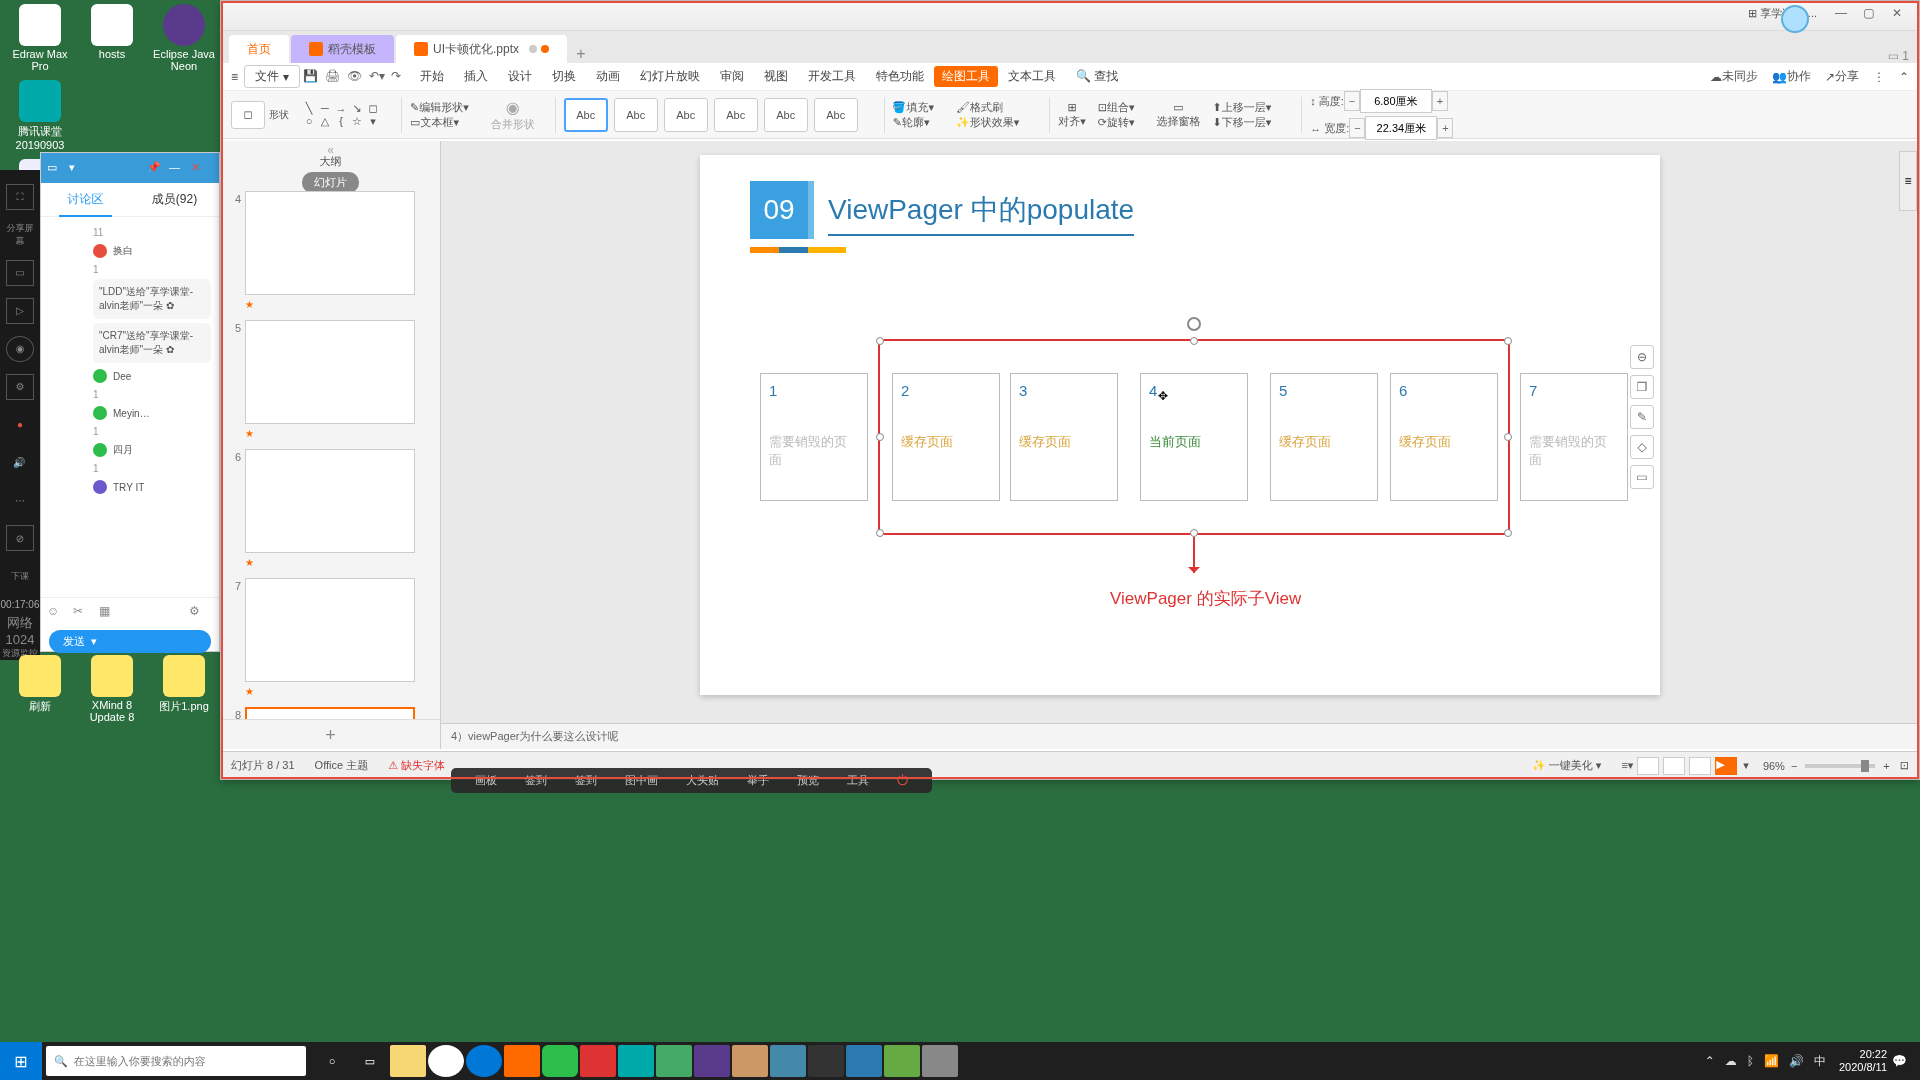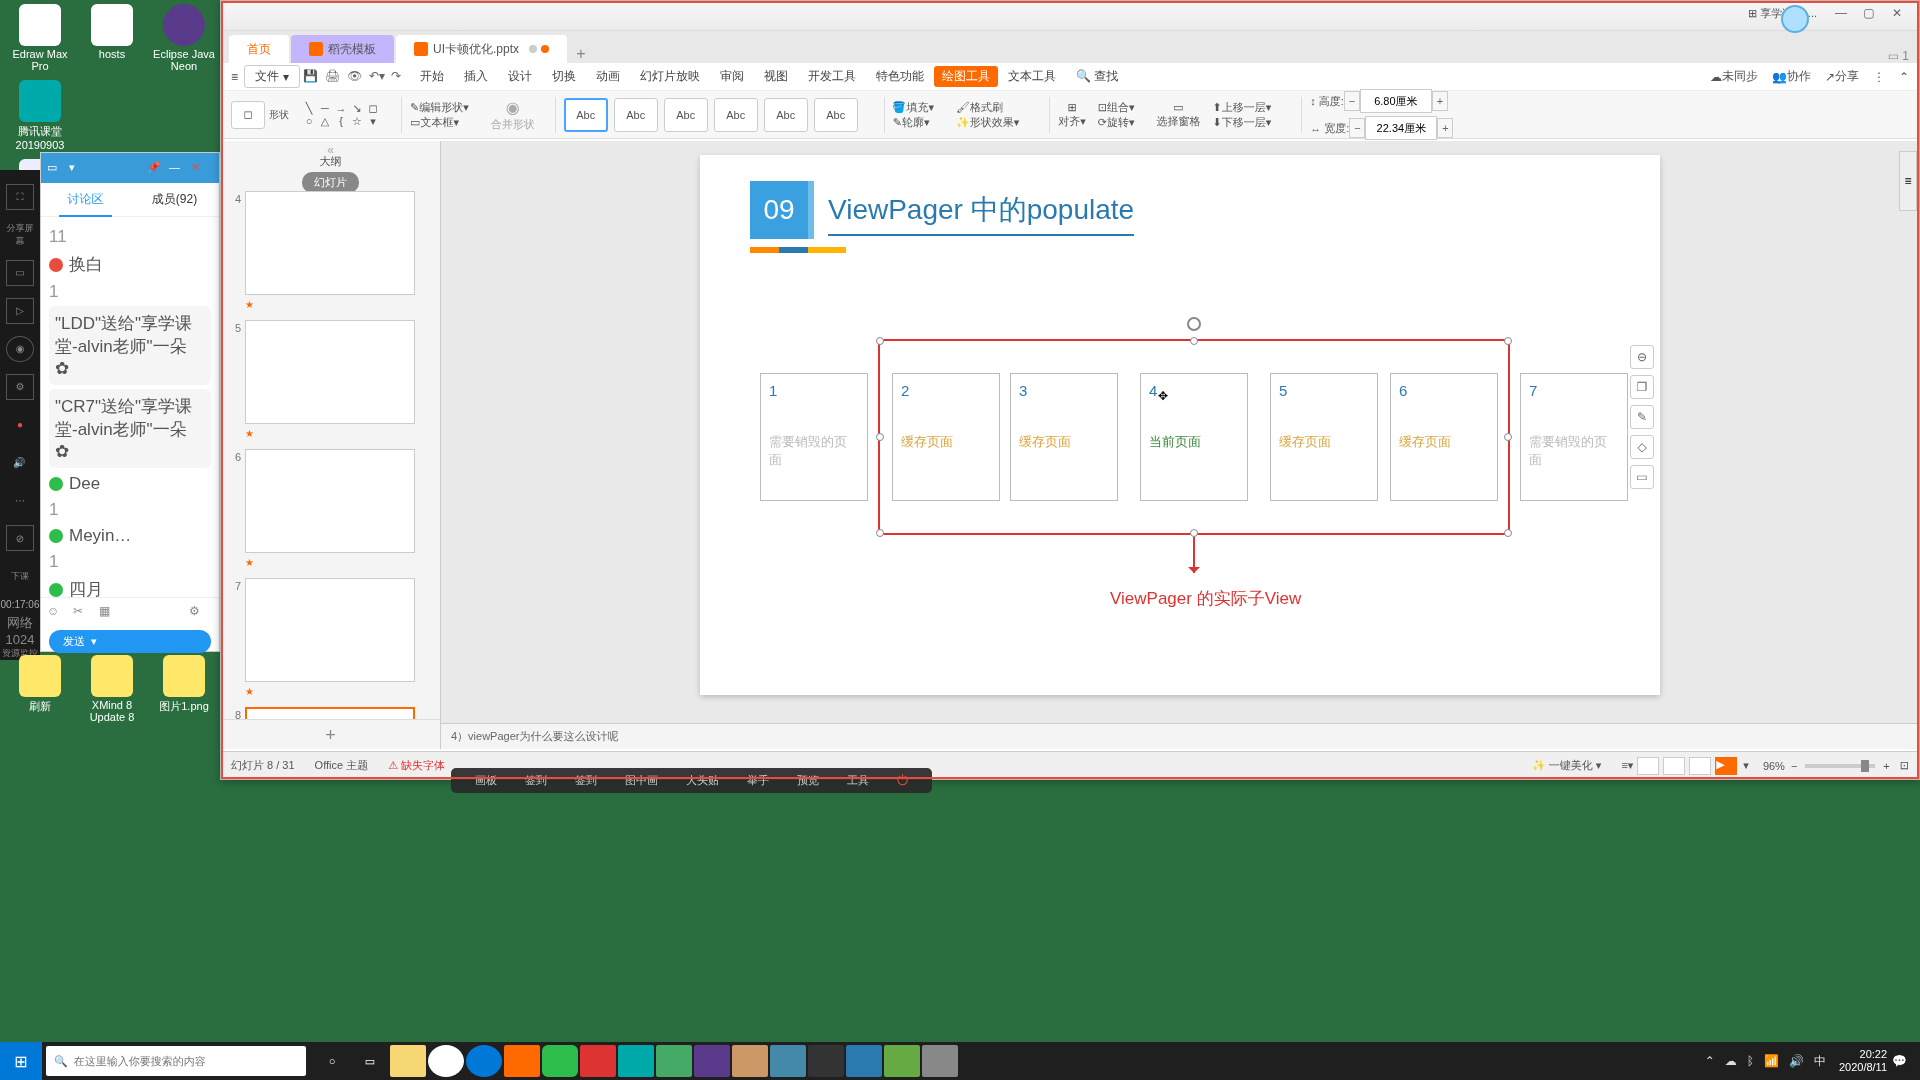--- a/index.html
+++ b/index.html
@@ -17,21 +17,21 @@
 .qq-timer { color:#aaa; font-size:10px; text-align:center; padding:4px 0; }
 
 
 .chat-panel { position:absolute; left:40px; top:152px; width:180px; height:500px; background:#fff; border:1px solid #ccc; }
 .chat-head { height:30px; background:#3a9bd9; display:flex; align-items:center; padding:0 6px; color:#fff; font-size:11px; }
 .chat-head .hicon { width:14px; height:14px; margin-right:8px; display:inline-block; }
 .chat-tabs { display:flex; border-bottom:1px solid #eee; }
 .chat-tabs .ctab { flex:1; text-align:center; padding:8px 0; font-size:12px; color:#333; position:relative; }
 .chat-tabs .ctab.active { color:#2196f3; }
 .chat-tabs .ctab.active::after { content:""; position:absolute; bottom:-1px; left:20%; width:60%; height:2px; background:#2196f3; }
-.chat-body { height:380px; overflow:auto; padding:8px; font-size:17px; color:#555; }
+.chat-body { height:380px; overflow:auto; padding:8px; font-size:10px; color:#555;margin-left:44px; }
 .chat-msg { background:#f5f5f5; border-radius:6px; padding:6px; margin:4px 0; position:relative; }
 .chat-user { display:flex; align-items:center; margin:6px 0; }
 .chat-dot { width:14px; height:14px; border-radius:50%; margin-right:6px; }
 .chat-num { color:#999; margin-top:2px; }
 .chat-foot { display:flex; align-items:center; padding:6px; border-top:1px solid #eee; }
 .chat-foot .ficon { width:16px; height:16px; margin-right:10px; color:#888; }
 .send-btn { margin-left:auto; background:#2196f3; color:#fff; border-radius:12px; padding:4px 14px; font-size:11px; display:flex; align-items:center; }
 
 
 .desk-bottom { position:absolute; left:4px; top:655px; color:#fff; font-size:11px; }

